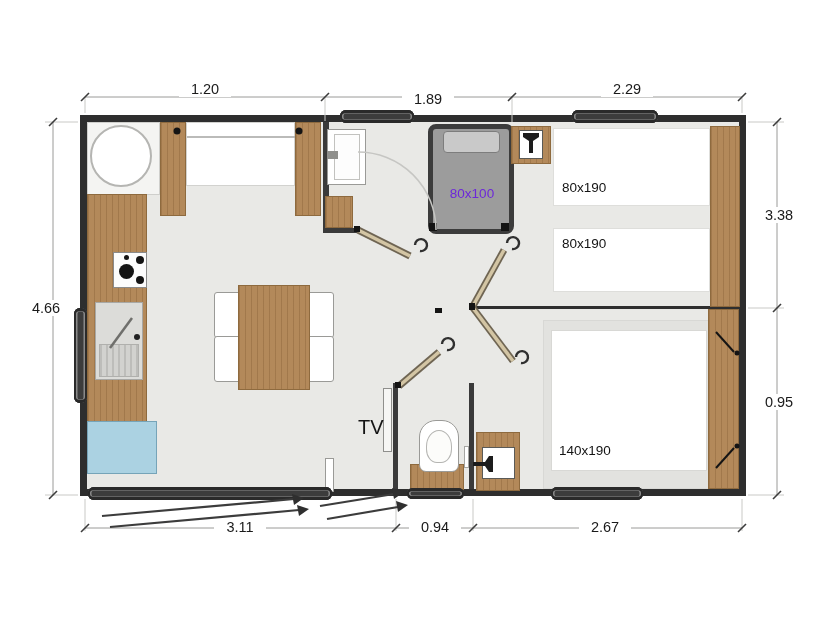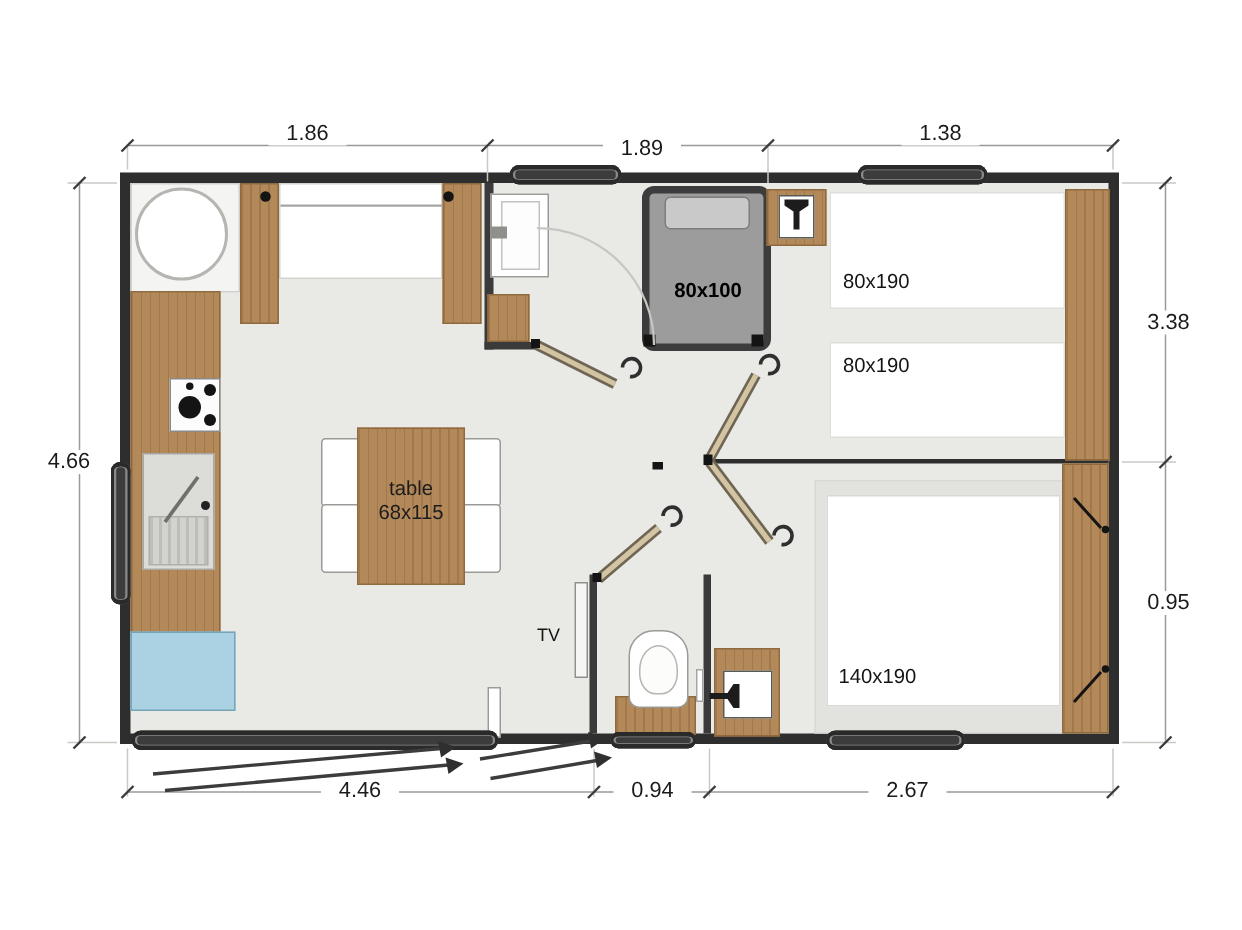--- a/index.html
+++ b/index.html
@@ -52,21 +52,21 @@
   
   .vanity{left:327px;top:129px;width:39px;height:56px;background:#ffffff;border:1.5px solid #9a9a97;}
   .vanity-inner{left:334px;top:134px;width:26px;height:46px;background:#fdfdfd;border:1px solid #c2c2bf;}
   .vanity-tap{left:327px;top:151px;width:11px;height:8px;background:#8f8f8c;}
   .bath-cab{left:325px;top:196px;width:28px;height:32px;}
   .shower{left:428px;top:124px;width:86px;height:110px;background:#9c9c9c;border:5px solid #3c3c3c;border-radius:8px;}
   .shower-tray{left:443px;top:131px;width:57px;height:22px;background:#c9c9c9;border:1.5px solid #7d7d7d;border-radius:4px;}
   .shower-foot{background:#141414;width:8px;height:8px;}
   .sf-1{left:429px;top:223px;}
   .sf-2{left:501px;top:223px;}
-  .lbl-shower{left:432px;top:186px;width:80px;text-align:center;font-size:13.5px;color:#000000;font-weight:bold;}
+  .lbl-shower{left:432px;top:186px;width:80px;text-align:center;font-size:13.5px;color:#6d28d9;}
   
   .twin-cab{left:511px;top:126px;width:40px;height:38px;}
   .twin-cab-basin{left:519px;top:130px;width:24px;height:29px;background:#ffffff;border:1.5px solid #5a5a57;}
   .headboard-twin{left:710px;top:126px;width:30px;height:181px;}
   .bed1{left:553px;top:128px;width:157px;height:78px;background:#ffffff;border:1px solid #dededb;}
   .bed2{left:553px;top:228px;width:157px;height:64px;background:#ffffff;border:1px solid #dededb;}
   .lbl-bed1{left:562px;top:180px;font-size:13.5px;color:#141414;}
   .lbl-bed2{left:562px;top:236px;font-size:13.5px;color:#141414;}
   
   .headboard-dbl{left:708px;top:309px;width:31px;height:180px;}
@@ -75,21 +75,21 @@
   .lbl-bed-dbl{left:559px;top:443px;font-size:13.5px;color:#141414;}
   .dbl-cab{left:476px;top:432px;width:44px;height:59px;}
   .dbl-cab-basin{left:482px;top:447px;width:33px;height:32px;background:#ffffff;border:1.5px solid #5a5a57;}
   
   .toilet-base{left:410px;top:464px;width:54px;height:26px;}
   .toilet-bowl{left:419px;top:420px;width:40px;height:52px;background:#ffffff;border:1.5px solid #9a9a97;border-radius:17px 17px 7px 7px;}
   .toilet-inner{left:426px;top:430px;width:26px;height:33px;border:1px solid #b5b5b2;border-radius:50% 50% 42% 42%;background:#fcfcfa;}
   .paper{left:464px;top:446px;width:5px;height:22px;background:#ffffff;border:1px solid #a5a5a2;}
   
   .tv{left:383px;top:388px;width:9px;height:64px;background:#f6f6f4;border:1px solid #8f8f8c;}
-  .lbl-tv{left:358px;top:416px;font-size:12px;color:#141414;}
+  .lbl-tv{left:358px;top:416px;font-size:20px;color:#141414;}
   .entry-door{left:325px;top:458px;width:9px;height:34px;background:#ffffff;border:1px solid #9a9a97;}
   
   .dim{font-size:14.5px;color:#1a1a1a;background:#ffffff;text-align:center;width:52px;padding:0 2px;}
   .dim-t1{left:179px;top:81px;} .dim-t2{left:402px;top:91px;} .dim-t3{left:601px;top:81px;}
   .dim-l1{left:20px;top:300px;}
   .dim-r1{left:753px;top:207px;} .dim-r2{left:753px;top:394px;}
   .dim-b1{left:214px;top:519px;} .dim-b2{left:409px;top:519px;} .dim-b3{left:579px;top:519px;}
   svg.overlay{position:absolute;left:0;top:0;pointer-events:none;}
 </style>
 </head>
@@ -119,24 +119,20 @@
 
   <div class="abs wood sofa-arm-l"></div>
   <div class="abs sofa-seat"></div>
   <div class="abs wood sofa-arm-r"></div>
 
   <div class="abs chair chair-1"></div>
   <div class="abs chair chair-2"></div>
   <div class="abs chair chair-3"></div>
   <div class="abs chair chair-4"></div>
   <div class="abs wood table"></div>
-  <div class="abs table-label">
-    <div>table</div>
-    <div>68x115</div>
-  </div>
 
   <div class="abs vanity"></div>
   <div class="abs vanity-inner"></div>
   <div class="abs vanity-tap"></div>
   <div class="abs wood bath-cab"></div>
   <div class="abs shower"></div>
   <div class="abs shower-tray"></div>
   <div class="abs shower-foot sf-1"></div>
   <div class="abs shower-foot sf-2"></div>
   <div class="abs lbl-shower">80x100</div>
@@ -266,23 +262,23 @@
       <line x1="327" y1="519" x2="398" y2="507"></line>
     </g>
     <g fill="#2f2f2f">
       <polygon points="304,498 292,494 294,505"></polygon>
       <polygon points="309,509 297,505 299,516"></polygon>
       <polygon points="404,492 392,488 394,499"></polygon>
       <polygon points="408,505 396,501 398,512"></polygon>
     </g>
   </svg>
 
-  <div class="abs dim dim-t1">1.86</div>
+  <div class="abs dim dim-t1">1.20</div>
   <div class="abs dim dim-t2">1.89</div>
-  <div class="abs dim dim-t3">1.38</div>
+  <div class="abs dim dim-t3">2.29</div>
   <div class="abs dim dim-l1">4.66</div>
   <div class="abs dim dim-r1">3.38</div>
   <div class="abs dim dim-r2">0.95</div>
-  <div class="abs dim dim-b1">4.46</div>
+  <div class="abs dim dim-b1">3.11</div>
   <div class="abs dim dim-b2">0.94</div>
   <div class="abs dim dim-b3">2.67</div>
 
 </div>
 
 </body></html>

